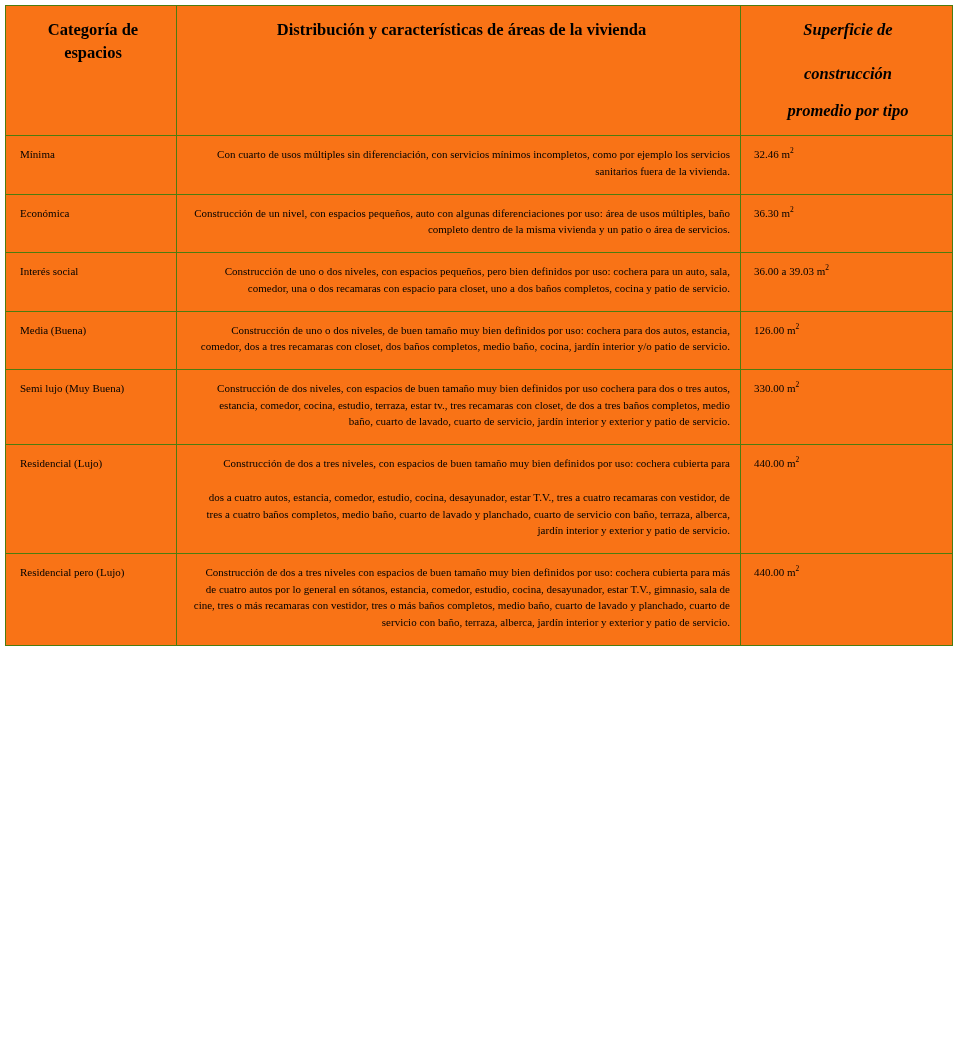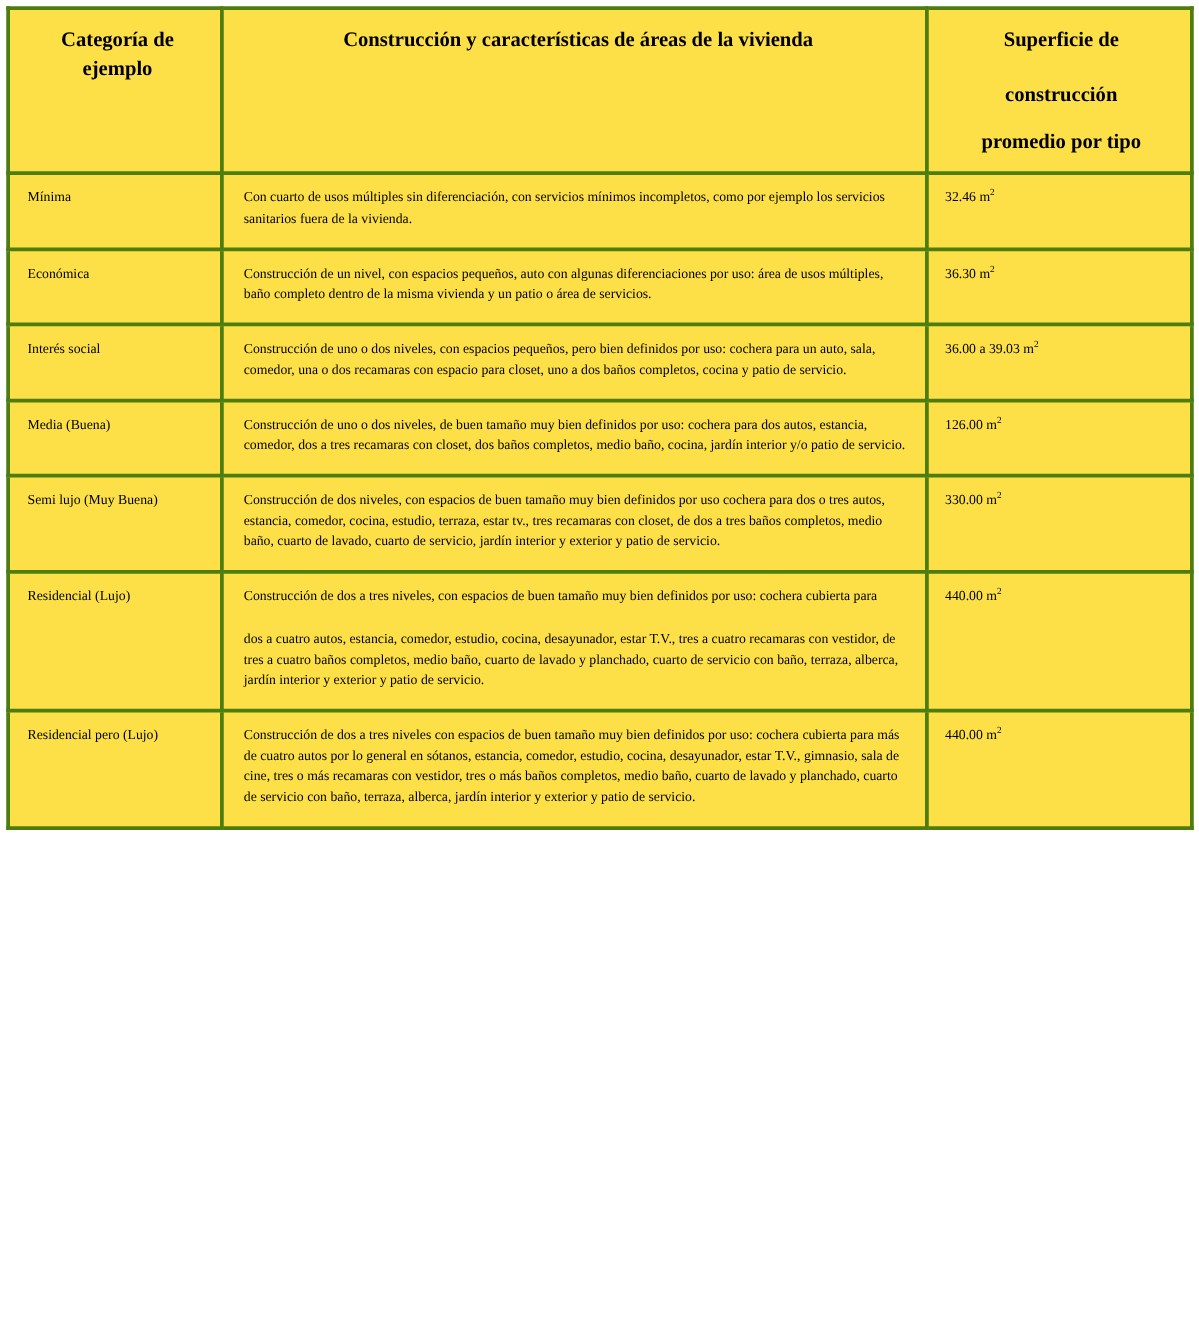--- a/index.html
+++ b/index.html
@@ -27,55 +27,56 @@
 
   table.housing-table {
     width: 947px;
     border-collapse: collapse;
     table-layout: fixed;
     background: #ffffff;
   }
 
   table.housing-table th,
   table.housing-table td {
-    border: 3px solid #4d7c0f;
+    border: 1px solid #4d7c0f;
     vertical-align: top;
-    background: #fde047;
+    background: #f97316;
   }
 
   
   col.col-category   { width: 171px; }
   col.col-desc       { width: 564px; }
   col.col-surface    { width: 212px; }
 
   thead th {
     font-weight: bold;
     font-size: 16.5px;
     line-height: 1.42;
     padding: 12px 10px 13px 12px;
   }
   thead th.th-category { padding-left: 14px; }
   thead th.th-desc     { padding-left: 16px; }
-  thead th.th-surface  { padding-left: 13px; }
+  thead th.th-surface  { padding-left: 13px; font-style: italic; }
 
   thead th .hdr-line { display: block; }
   thead th .hdr-para { display: block; margin-top: 21px; }
   thead th .hdr-para .hdr-line + .hdr-line { margin-top: 13px; }
 
   tbody td {
     font-size: 11px;
     line-height: 1.52;
     padding: 10px 9px 14px 12px;
   }
   tbody td.cell-category { padding-left: 14px; padding-right: 6px; }
   tbody td.cell-desc     { padding-left: 16px; padding-right: 10px; }
   tbody td.cell-surface  { padding-left: 13px; padding-right: 6px; font-family: Liberation Serif, serif; }
 
   tbody td.cell-desc p {
     margin: 0;
+    text-align: right;
   }
   tbody td.cell-desc p + p {
     margin-top: 17px;
     font-family: Liberation Serif, serif;
   }
 
   .sup2 {
     font-size: 0.68em;
     vertical-align: super;
     line-height: 0;
@@ -88,23 +89,23 @@
   <table class="housing-table">
     <colgroup>
       <col class="col-category">
       <col class="col-desc">
       <col class="col-surface">
     </colgroup>
     <thead>
       <tr>
         <th class="th-category">
           <span class="hdr-line">Categoría de</span>
-          <span class="hdr-line">ejemplo</span>
+          <span class="hdr-line">espacios</span>
         </th>
-        <th class="th-desc">Construcción y características de áreas de la vivienda</th>
+        <th class="th-desc">Distribución y características de áreas de la vivienda</th>
         <th class="th-surface">
           <span class="hdr-line">Superficie de</span>
           <span class="hdr-para">
             <span class="hdr-line">construcción</span>
             <span class="hdr-line">promedio por tipo</span>
           </span>
         </th>
       </tr>
     </thead>
     <tbody>

